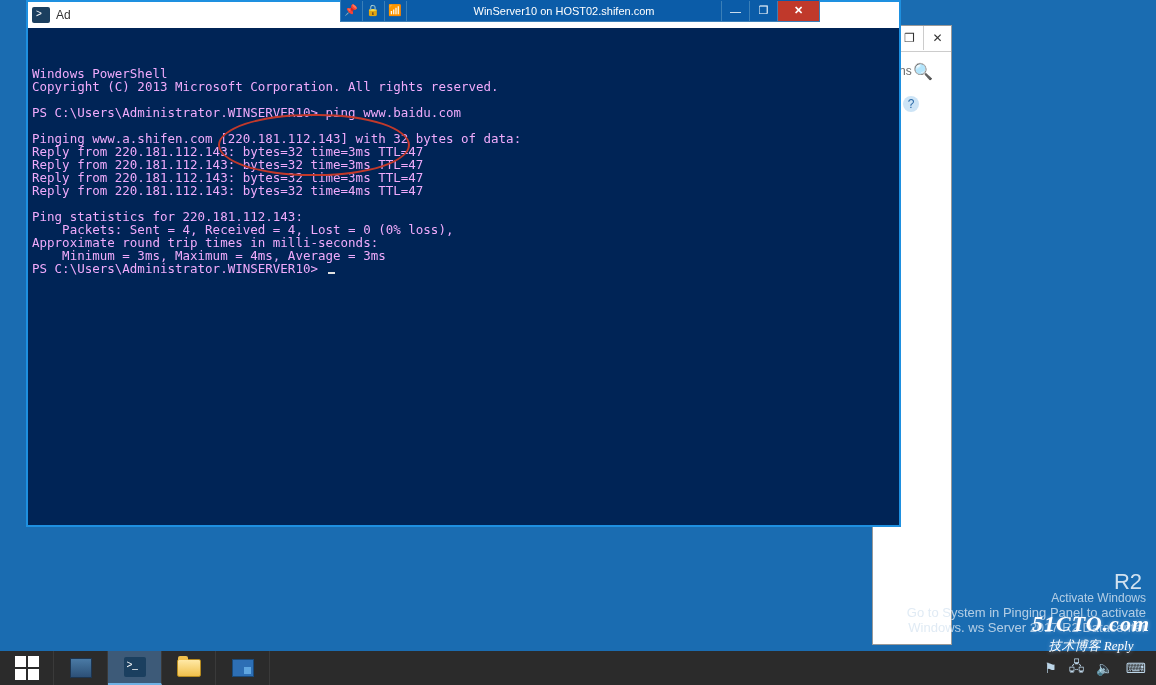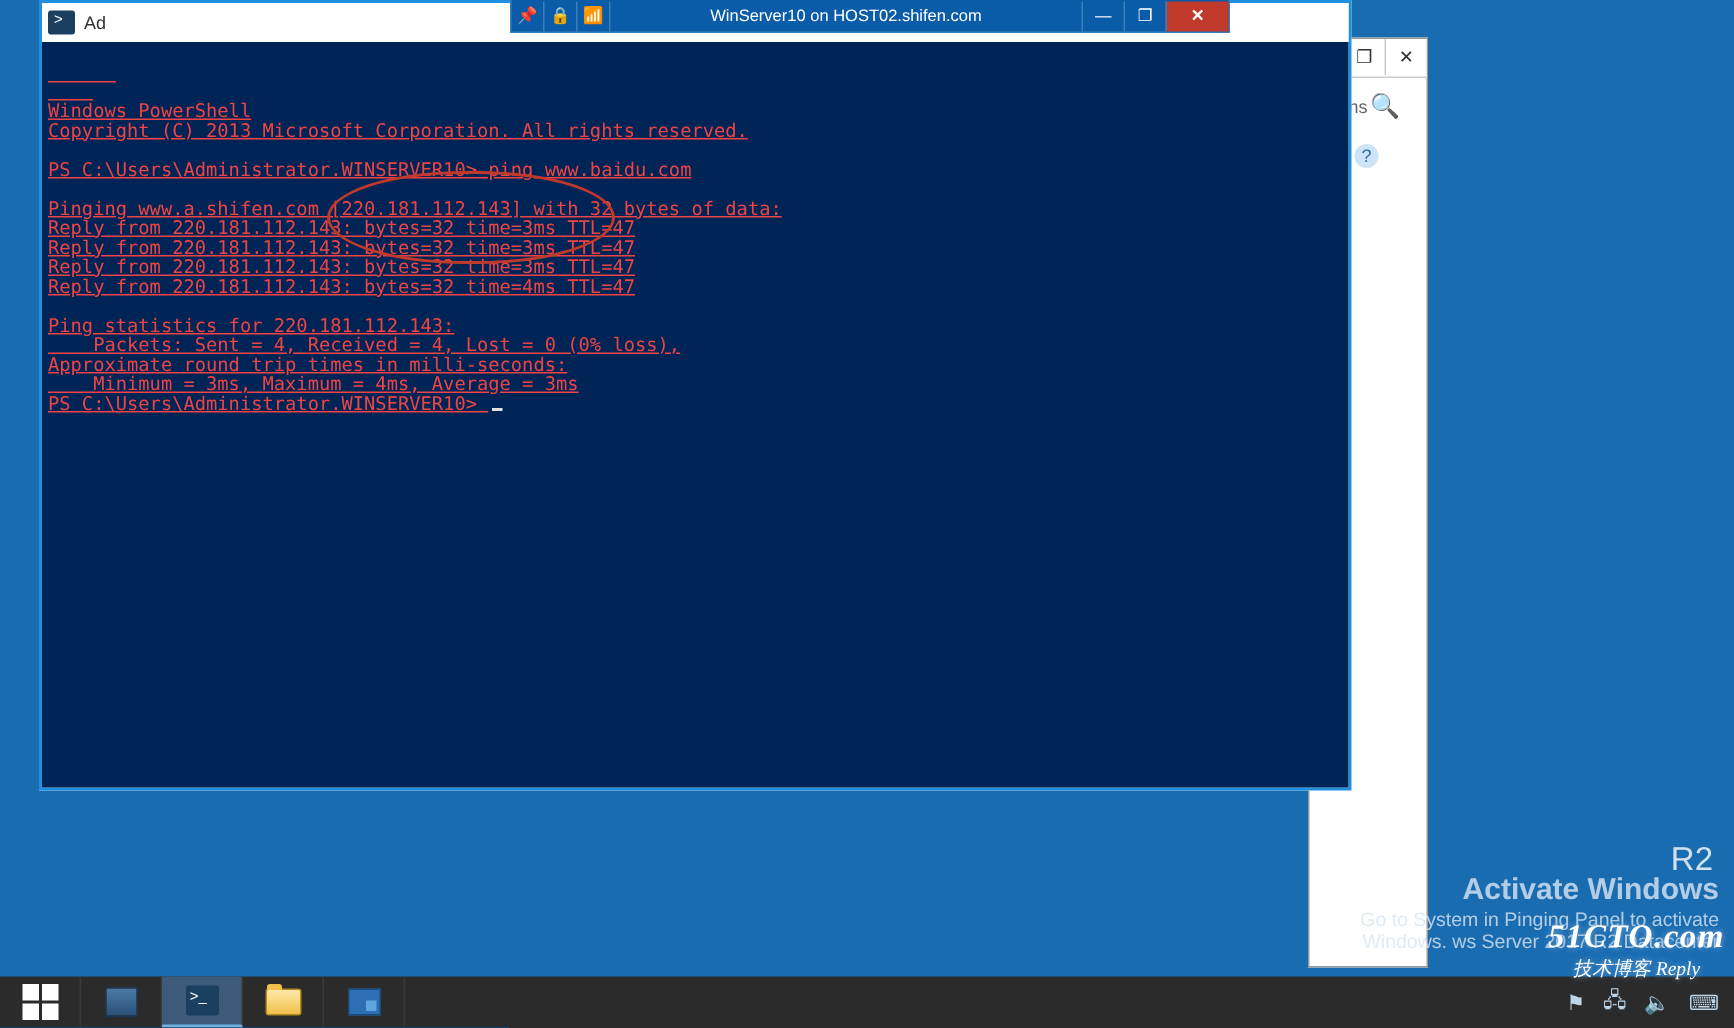--- a/index.html
+++ b/index.html
@@ -64,29 +64,28 @@
     padding-left:4px;
     font-size:12px; color:#333;
   }
   .ps-titlebar .ps-icon { width:18px; height:16px; background:#1b3f5f; border-radius:2px; margin-right:6px; position:relative;}
   .ps-titlebar .ps-icon::after { content:">"; color:#fff; font-size:10px; position:absolute; left:4px; top:1px; }
   .ps-titlebar .title-text { flex:1; }
 
   .ps-body {
     flex:1;
     background:#002456;
-    color:#ef4444;
+    color:#f0abfc;
     font-family: Consolas, "Lucida Console", monospace;
     font-size:12.5px;
     line-height:1.0;
     padding:2px 4px;
     white-space:pre;
     position:relative;
     overflow:hidden;
-    text-decoration:underline;
   }
   .ps-body .line { min-height:13px; }
   .cursor { display:inline-block; width:7px; height:2px; background:#e0e0e0; vertical-align:bottom; margin-left:2px; margin-bottom:1px;}
 
   .circle-anno {
     position:absolute;
     border:2px solid #c1392b;
     border-radius:50%/50%;
     pointer-events:none;
   }
@@ -95,21 +94,21 @@
   
   .activate {
     position:absolute;
     right:10px; bottom:50px;
     color:#d9e6f2; opacity:0.8;
     text-align:right;
     font-size:14px;
     z-index:40;
     pointer-events:none;
   }
-  .activate .big  { font-size:20px; font-weight:700; }
+  .activate .big  { font-size:12px; font-weight:400; }
   .activate .line2,.activate .line3 { font-size:13px; }
   .activate .r2 { position:absolute; right:4px; top:-22px; font-size:22px; color:#fff;}
 
   
   .watermark51 {
     position:absolute; right:6px; bottom:30px;
     color:#fff; font-family:Georgia,serif; font-style:italic;
     text-shadow:0 0 4px #7aa9d6;
     z-index:60; pointer-events:none; text-align:center;
   }

